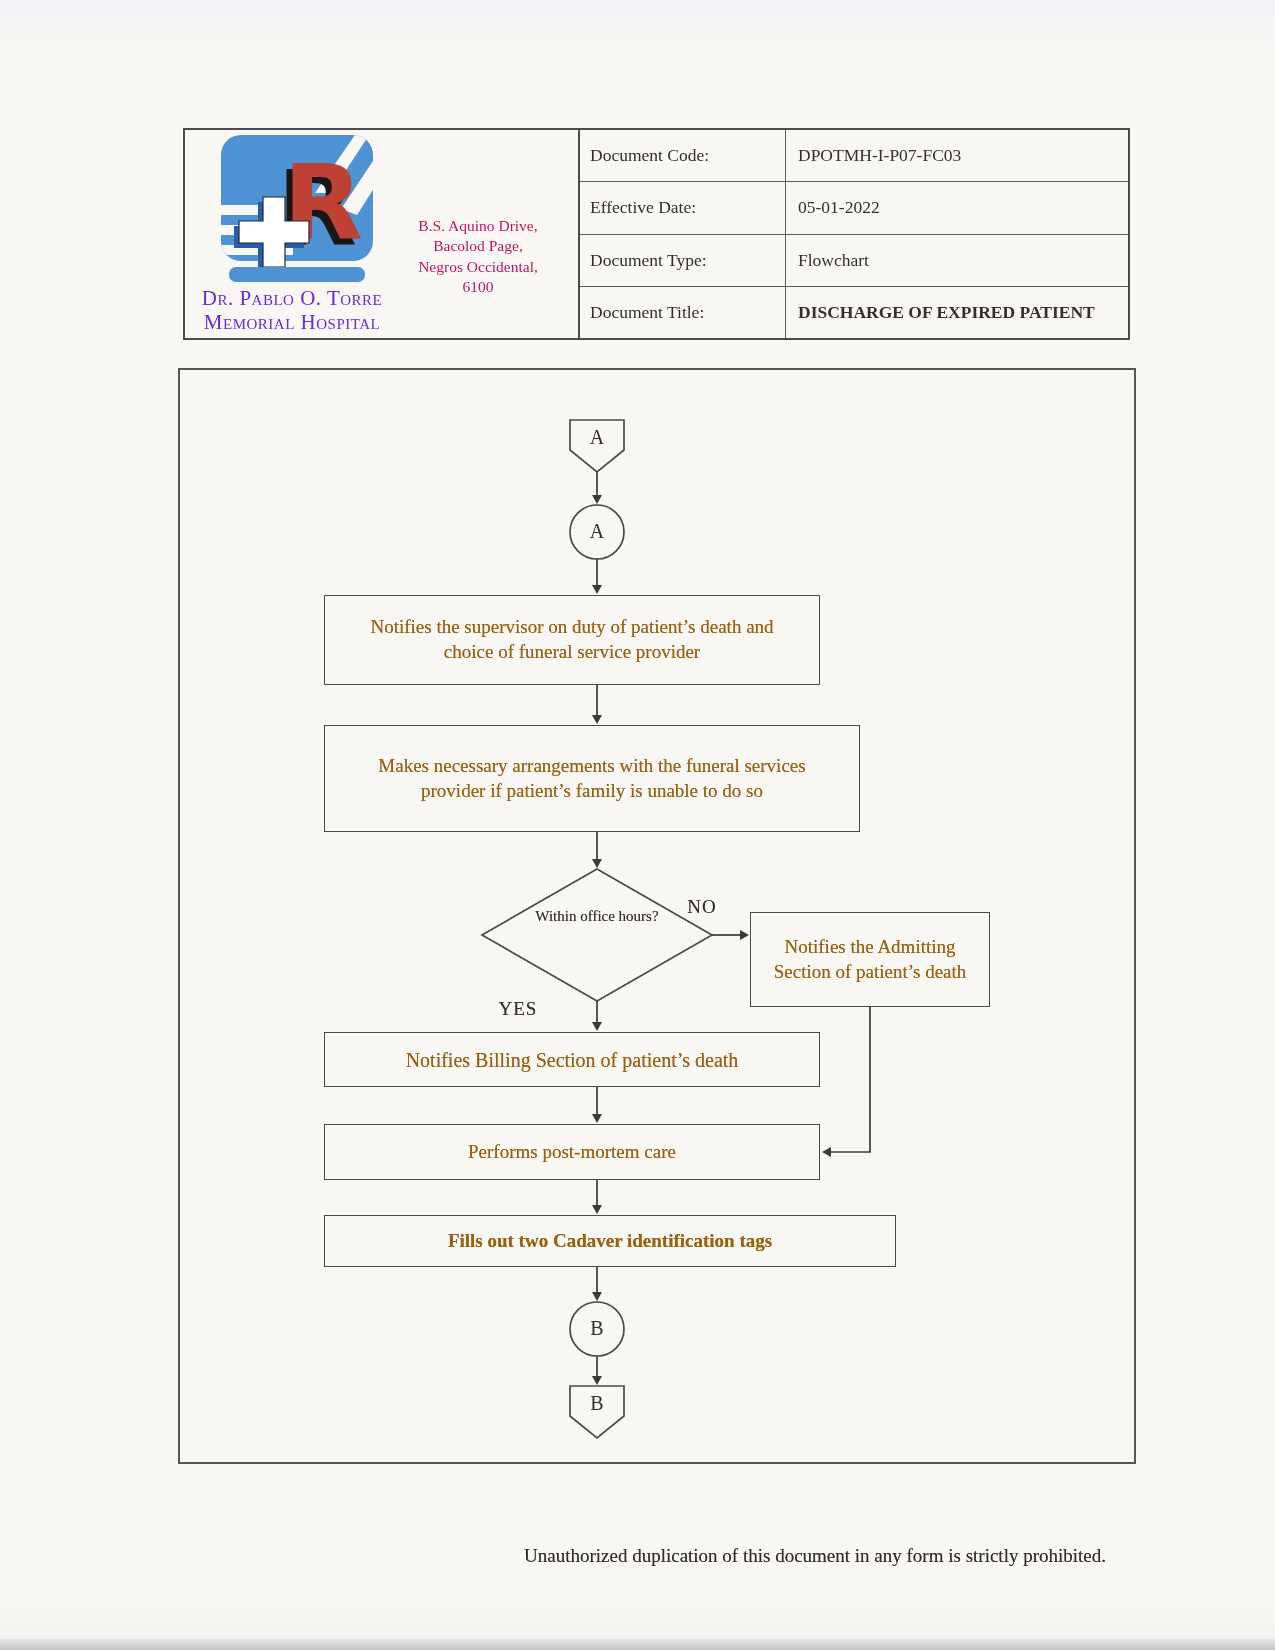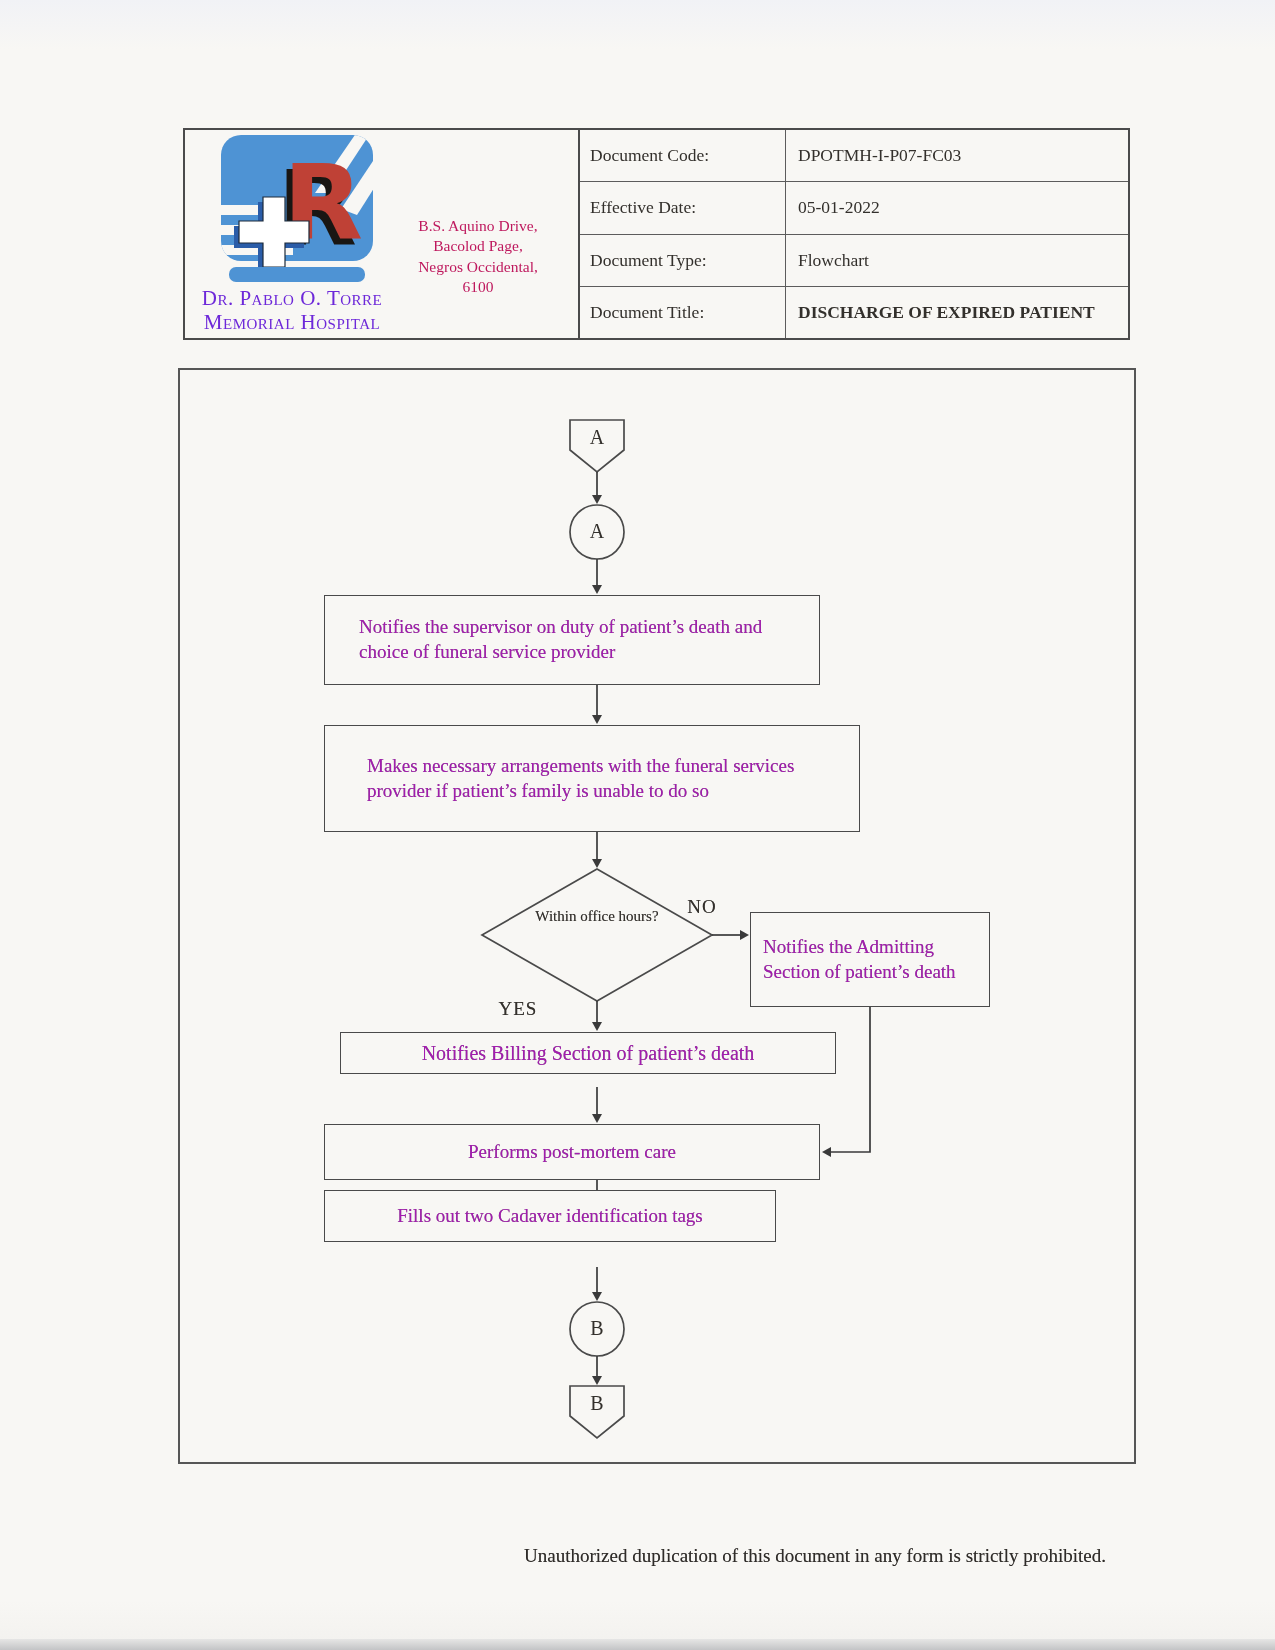--- a/index.html
+++ b/index.html
@@ -31,22 +31,22 @@
   
   .flowchart-frame{
     position:absolute;left:178px;top:368px;width:958px;height:1096px;
     border:2px solid #565656;box-sizing:border-box;background:transparent;
   }
   .connector-layer{position:absolute;left:0;top:0;width:954px;height:1092px;}
   .fc-text{position:absolute;text-align:center;font-size:15px;line-height:1.32;color:#33302c;
     text-shadow:0 0 .5px rgba(52,48,44,.55);}
   .fc-box{
     position:absolute;border:1.7px solid #4a4a4a;background:#f8f7f4;box-sizing:border-box;
-    display:flex;align-items:center;justify-content:center;
-    font-size:19px;line-height:1.3;color:#a21caf;text-shadow:0 0 .5px rgba(52,48,44,.55);
+    display:flex;align-items:center;justify-content:center;text-align:center;
+    font-size:19px;line-height:1.3;color:#a16207;text-shadow:0 0 .5px rgba(52,48,44,.55);
   }
   .fc-letter{position:absolute;width:54px;text-align:center;font-size:20px;color:#33302c;}
   .fc-flag{font-size:19px;letter-spacing:1px;}
   
   .footer-note{position:absolute;left:505px;top:1545px;width:620px;text-align:center;
     font-size:19px;color:#2f2c29;text-shadow:0 0 .5px rgba(47,44,41,.5);}
 </style>
 </head>
 <body>
 
@@ -133,23 +133,23 @@
   </svg>
 
   <div class="fc-letter" style="left:390px;top:56px;">A</div>
   <div class="fc-letter" style="left:390px;top:150px;">A</div>
   <div class="fc-letter" style="left:390px;top:947px;">B</div>
   <div class="fc-letter" style="left:390px;top:1022px;">B</div>
 
   <div class="fc-box" style="left:144px;top:225px;width:496px;height:90px;padding:0 34px;">Notifies the supervisor on duty of patient’s death and choice of funeral service provider</div>
   <div class="fc-box" style="left:144px;top:355px;width:536px;height:107px;padding:0 42px;">Makes necessary arrangements with the funeral services provider if patient’s family is unable to do so</div>
   <div class="fc-box" style="left:570px;top:519px;width:240px;height:95px;padding:0 12px;margin-top:23px;">Notifies the Admitting Section of patient’s death</div>
-  <div class="fc-box" style="left:144px;top:662px;width:496px;height:42px;font-size:20px;margin-left:16px;">Notifies Billing Section of patient’s death</div>
+  <div class="fc-box" style="left:144px;top:662px;width:496px;height:55px;font-size:20px;">Notifies Billing Section of patient’s death</div>
   <div class="fc-box" style="left:144px;top:754px;width:496px;height:56px;">Performs post-mortem care</div>
-  <div class="fc-box" style="left:144px;top:820px;width:452px;height:52px;">Fills out two Cadaver identification tags</div>
+  <div class="fc-box" style="left:144px;top:845px;width:572px;height:52px;font-weight:bold;">Fills out two Cadaver identification tags</div>
 
   <div class="fc-text" style="left:332px;top:537px;width:170px;">Within office hours?</div>
   <div class="fc-text fc-flag" style="left:496px;top:524px;width:52px;">NO</div>
   <div class="fc-text fc-flag" style="left:306px;top:626px;width:64px;">YES</div>
 </div>
 
 <div class="footer-note">Unauthorized duplication of this document in any form is strictly prohibited.</div>
 
 <div class="scan-edge-bottom"></div>
 

